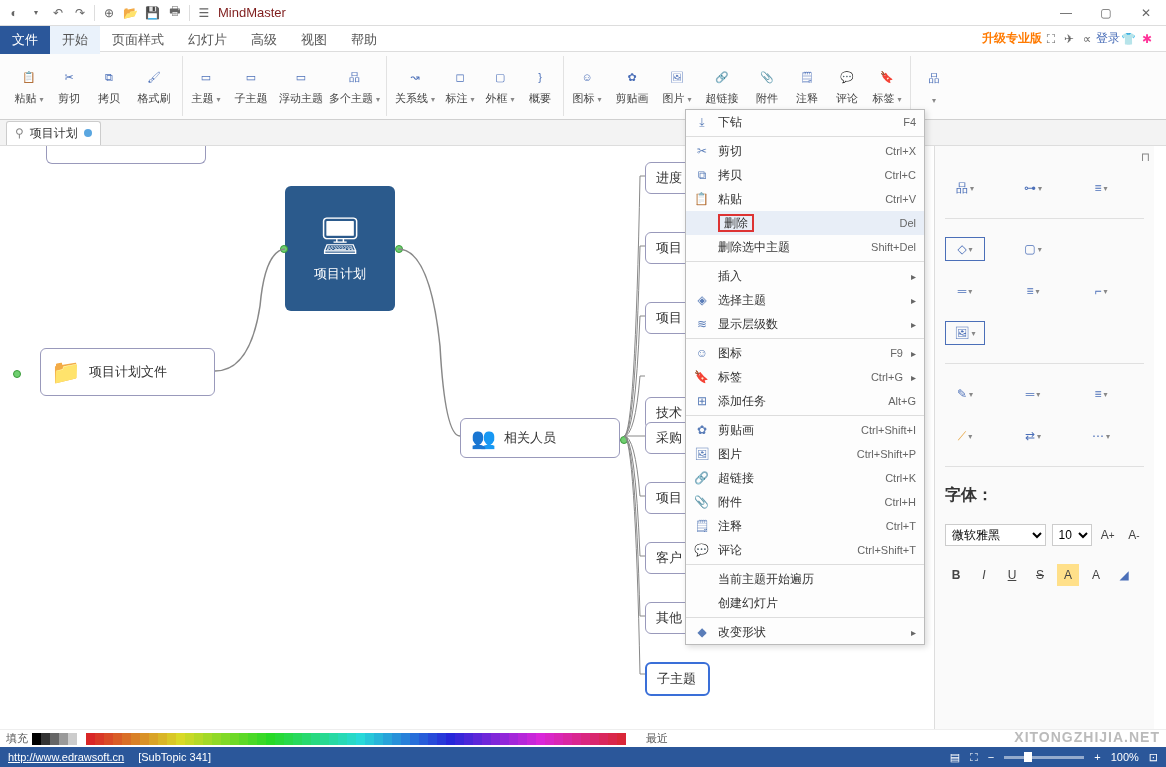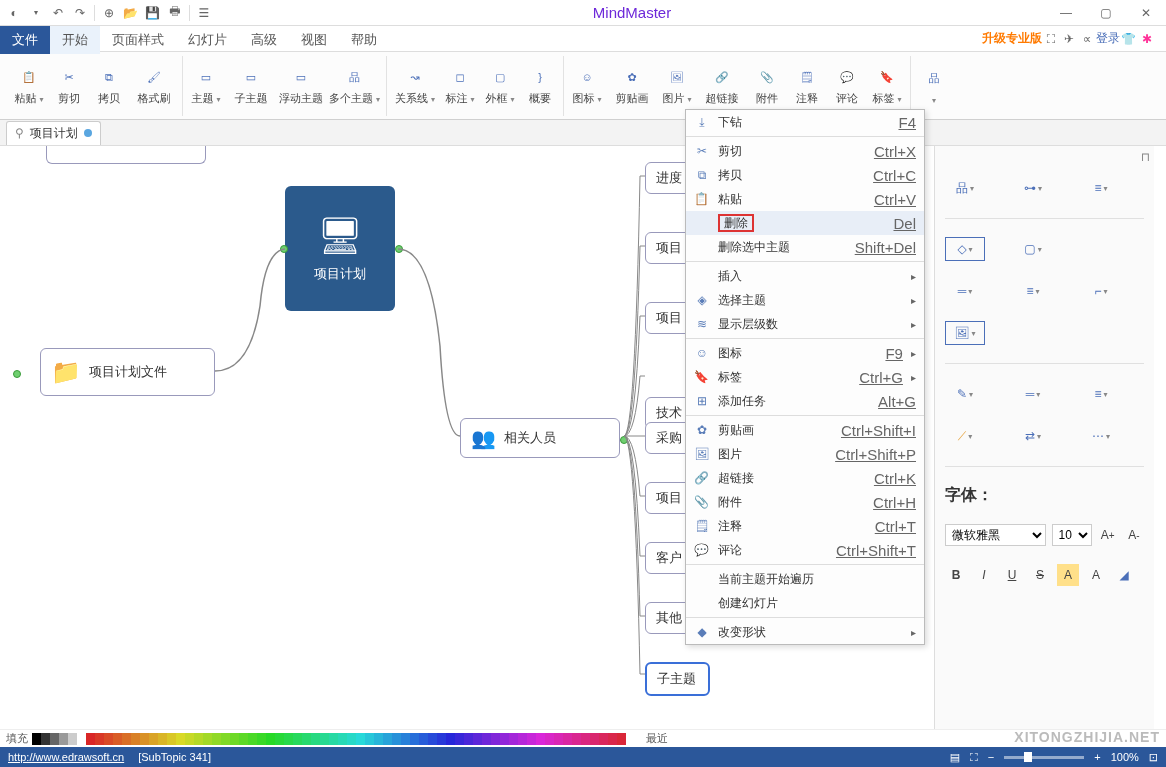--- a/index.html
+++ b/index.html
@@ -3,21 +3,21 @@
 <meta charset="utf-8">
 <style>
 * { box-sizing: border-box; margin: 0; padding: 0; font-family: "Microsoft YaHei", sans-serif; }
 body { width: 1166px; height: 767px; background: #fff; overflow: hidden; font-size: 12px; color: #333; position: relative; }
 
 
 .titlebar { height: 26px; background: #fff; display: flex; align-items: center; border-bottom: 1px solid #ddd; }
 .titlebar .qat { display: flex; align-items: center; gap: 2px; padding: 0 4px; }
 .titlebar .qat .btn { width: 20px; height: 20px; display: flex; align-items: center; justify-content: center; color: #666; }
 .titlebar .qat .sep { width: 1px; height: 16px; background: #ddd; margin: 0 2px; }
-.titlebar .title { flex: 1; text-align: center; color: #6d28d9; font-size: 15px; }
+.titlebar .title { flex: 1; color: #7f1d1d; font-size: 13px; }
 .titlebar .winctrl { display: flex; }
 .titlebar .winctrl .btn { width: 40px; height: 26px; display: flex; align-items: center; justify-content: center; color: #666; }
 
 
 .menubar { height: 26px; display: flex; align-items: stretch; background: #fff; border-bottom: 1px solid #ddd; }
 .menubar .tab { padding: 14px 12px; display: flex; align-items: center; color: #555; font-size: 13px; }
 .menubar .tab.file { background: #2b579a; color: #fff; }
 .menubar .tab.active { background: #eaf2fb; }
 .menubar .right { margin-left: auto; display: flex; align-items: center; padding-right: 10px; }
 .menubar .right .upgrade { color: #ff7a00; font-weight: bold; }
@@ -43,21 +43,21 @@
 .node.main { background: #2b5a8c; color: #fff; width: 110px; height: 125px; flex-direction: column; justify-content: center; border: none; left: 285px; top: 40px; }
 .node.main .ic { font-size: 36px; }
 .node.sel { border: 2px solid #3a6fd8; }
 .connector-dot { position: absolute; width: 8px; height: 8px; border-radius: 50%; background: #6fcf6f; border: 1px solid #3a9a3a; }
 
 
 .ctx { position: absolute; left: 685px; top: 109px; width: 240px; background: #fdfdfd; border: 1px solid #bbb; box-shadow: 2px 2px 6px rgba(0,0,0,0.15); z-index: 100; }
 .ctx .row { display: flex; align-items: center; height: 24px; padding: 0 8px; gap: 8px; font-size: 12px; color: #333; }
 .ctx .row .ic { width: 16px; text-align: center; color: #5a7db8; }
 .ctx .row .lbl { flex: 1; }
-.ctx .row .sc { color: #666; font-size: 15px; text-decoration: underline; }
+.ctx .row .sc { color: #666; font-size: 11px; }
 .ctx .row .arr { color: #666; font-size: 10px; }
 .ctx .row.hi { background: #e8eef7; }
 .ctx .row.hi .lbl-box { border: 2px solid #d33; padding: 0 4px; }
 .ctx .sep { height: 1px; background: #ddd; margin: 2px 0; }
 
 
 .rpanel { position: absolute; right: 12px; top: 146px; bottom: 38px; width: 220px; background: #fafafa; border-left: 1px solid #ddd; padding: 30px 10px 10px 10px; display: flex; flex-direction: column; gap: 18px; }
 .rpanel .row { display: flex; gap: 28px; align-items: center; }
 .rpanel .cell { width: 40px; height: 24px; display: flex; align-items: center; justify-content: center; color: #4b6fb8; position: relative; }
 .rpanel .cell .dd { font-size: 8px; color: #888; margin-left: 2px; }

